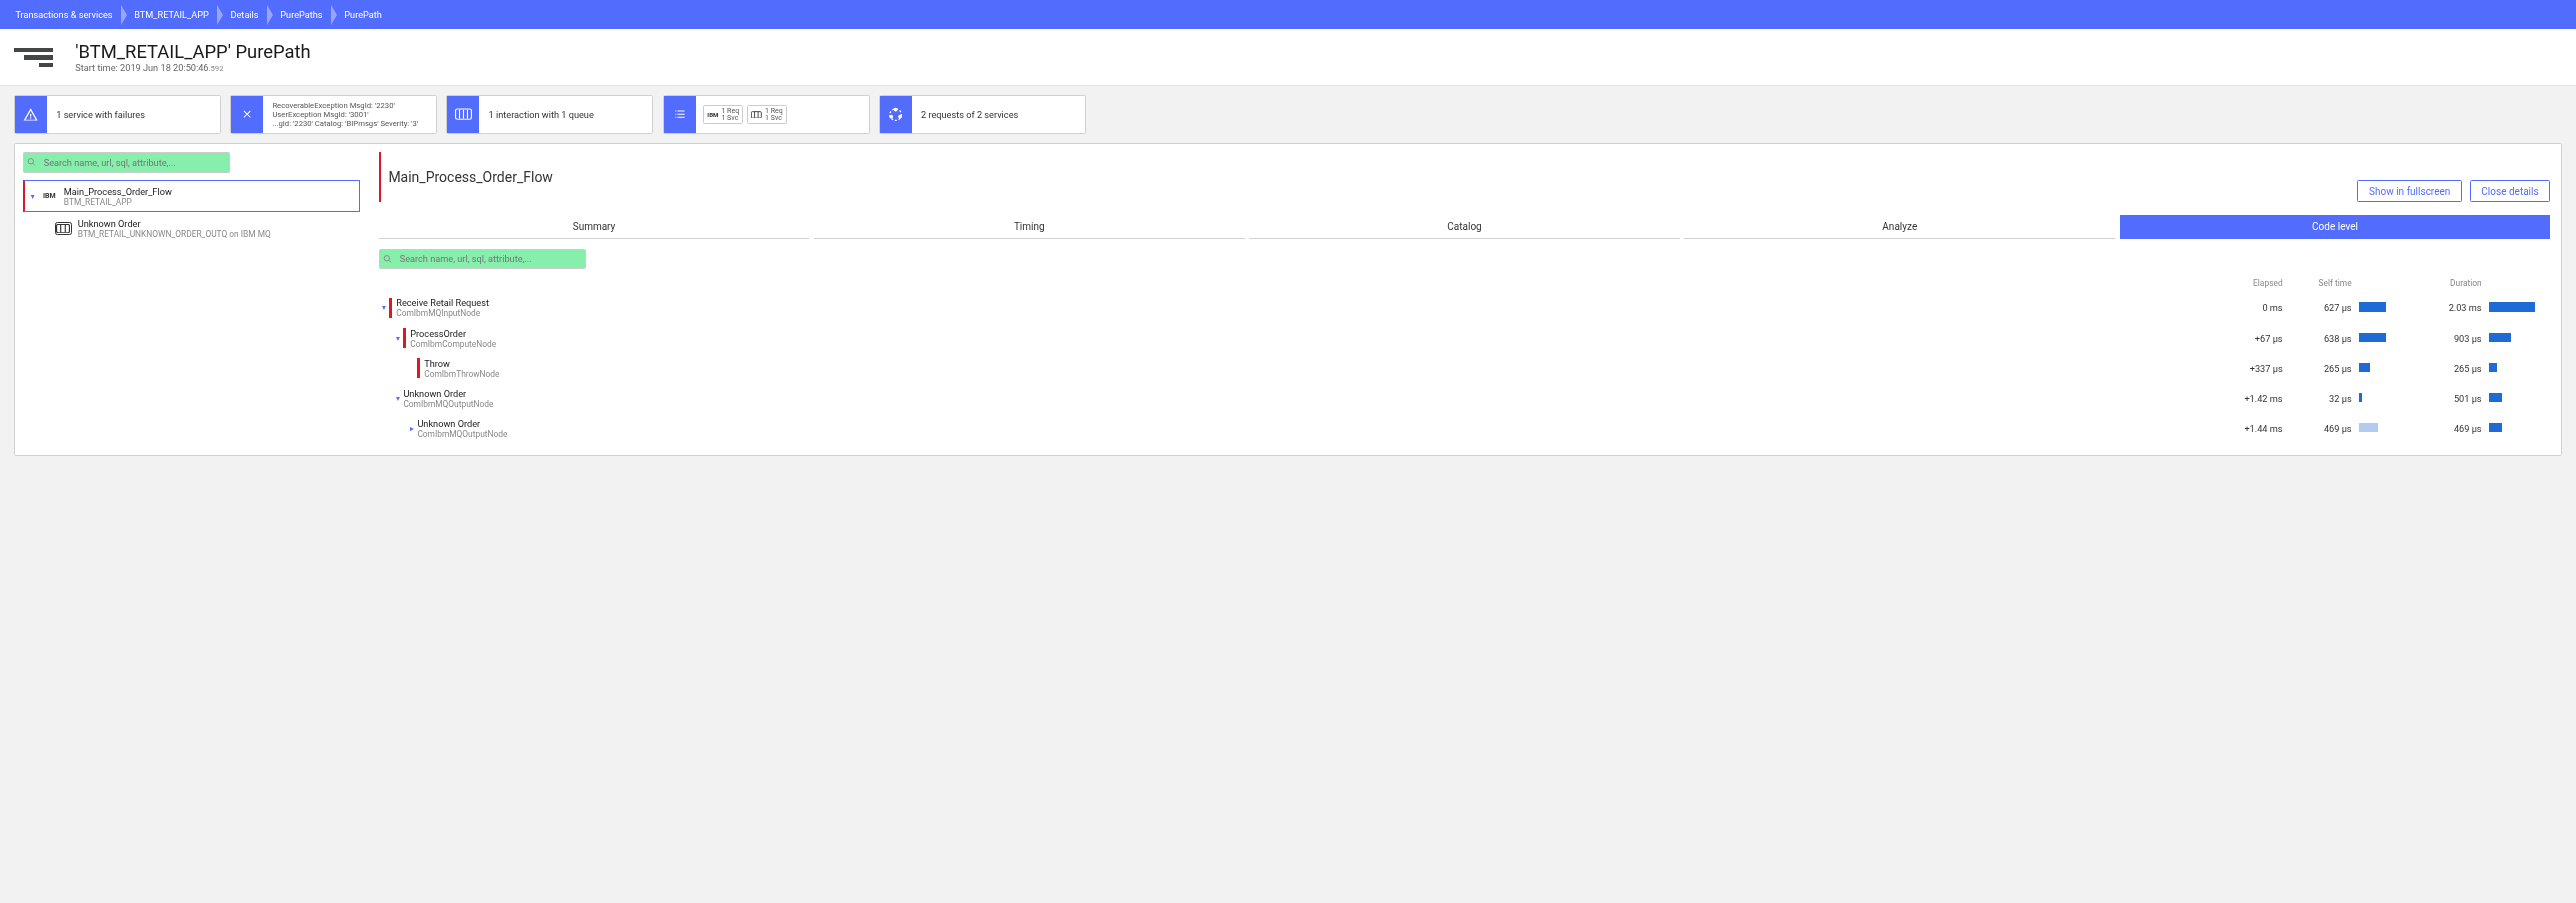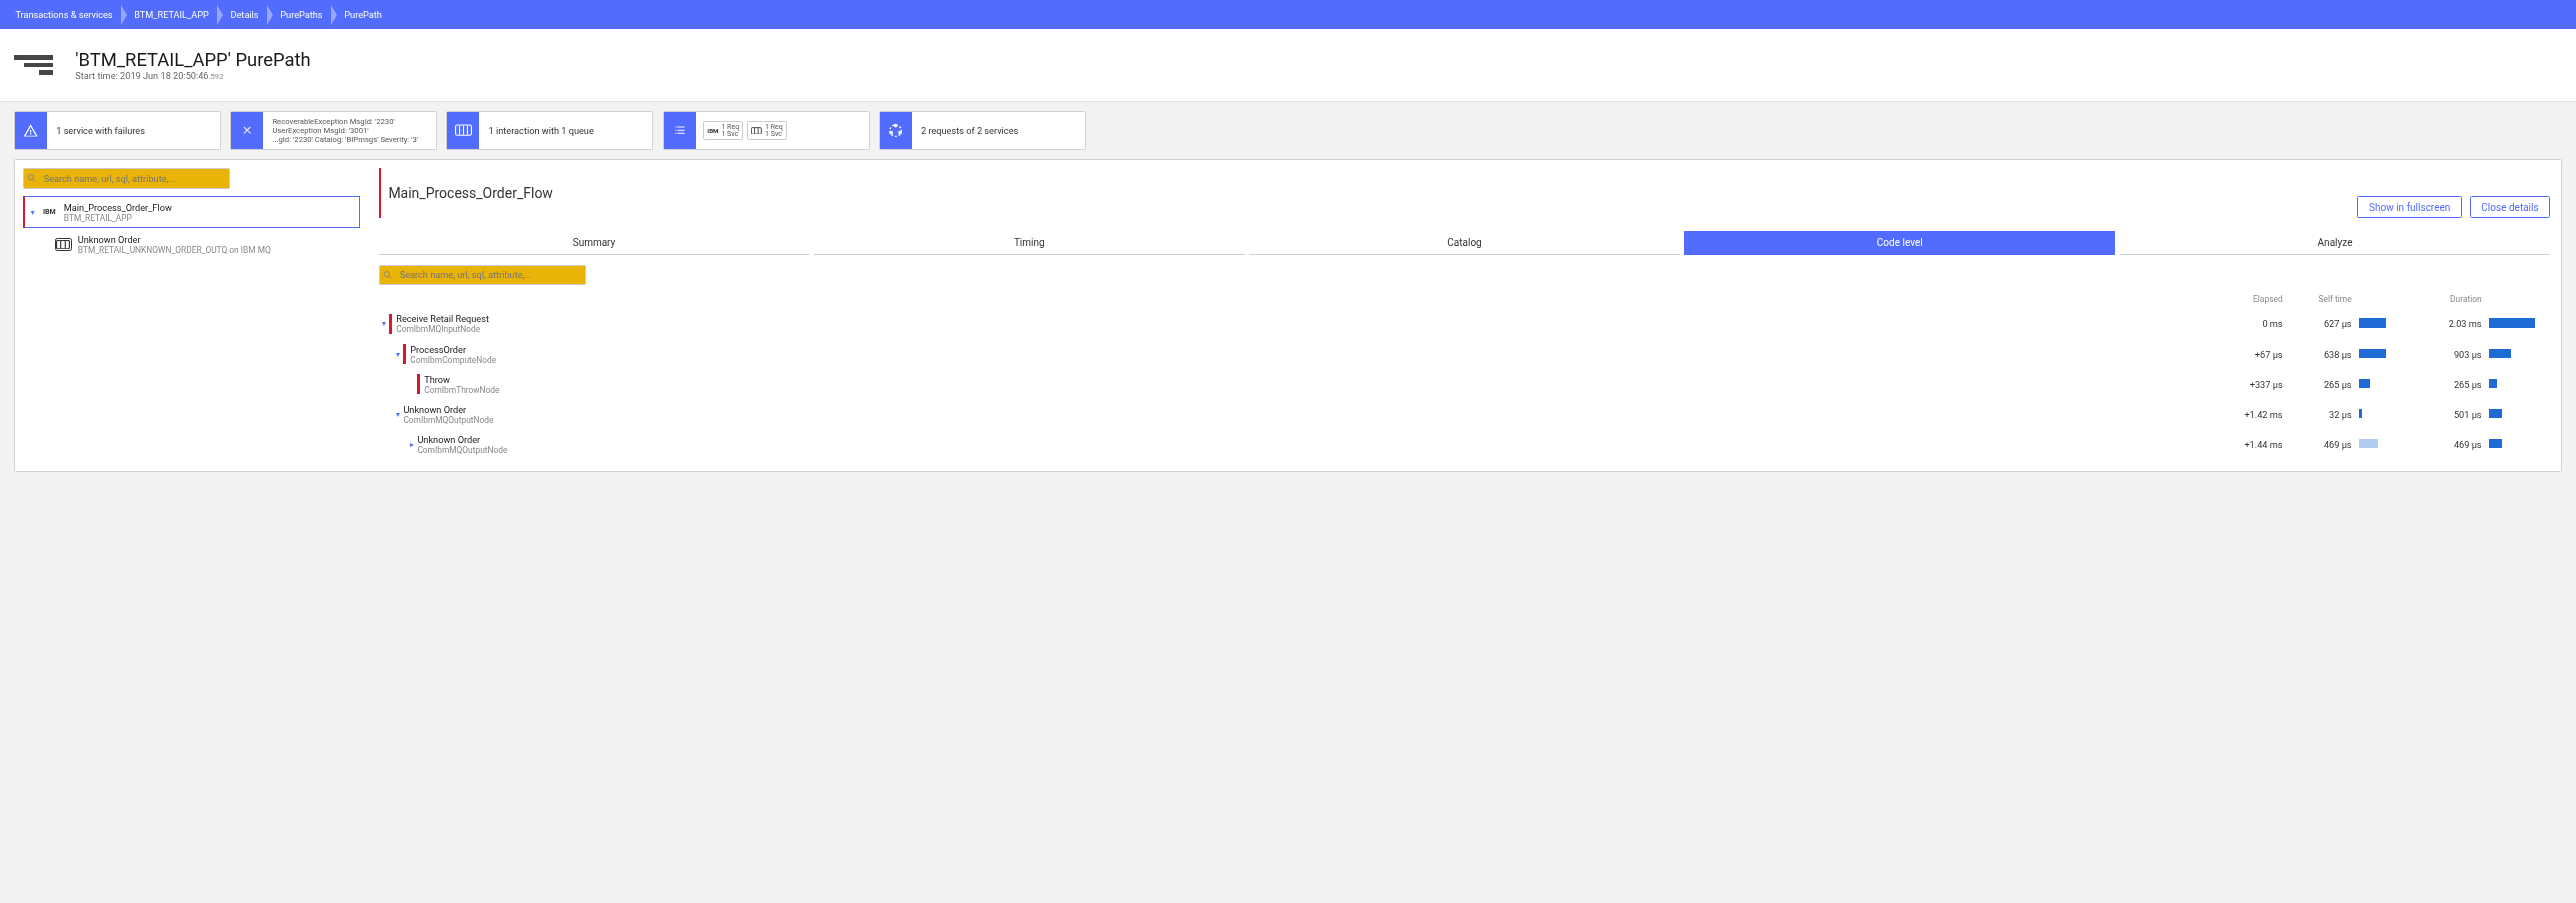--- a/index.html
+++ b/index.html
@@ -3,21 +3,21 @@
 <meta charset="utf-8">
 <style>
 * { margin: 0; padding: 0; box-sizing: border-box; font-family: -apple-system, BlinkMacSystemFont, "Segoe UI", Roboto, sans-serif; }
 body { background: #f2f2f2; color: #333; font-size: 10px; }
 
 .breadcrumb { background: #526cfe; color: #fff; display: flex; align-items: center; height: 29px; padding-left: 7.7px; }
 .breadcrumb-item { position: relative; padding: 0 14px 0 7.7px; height: 20px; display: flex; align-items: center; font-size: 9.2px; cursor: pointer; }
 .breadcrumb-item::after { content: ''; position: absolute; right: 0; top: 0; width: 0; height: 0; border-top: 10px solid transparent; border-bottom: 10px solid transparent; border-left: 6.1px solid #fff; opacity: 0.4; }
 .breadcrumb-item:last-child::after { display: none; }
 
-.title-bar { background: #fff; padding: 20px 14px; display: flex; align-items: center; gap: 12.3px; border-bottom: 0.8px solid #e0e0e0; }
+.title-bar { background: #fff; padding: 12px 14px; display: flex; align-items: flex-end; gap: 12.3px; border-bottom: 0.8px solid #e0e0e0; }
 .title-icon { width: 49px; height: 31px; display: flex; flex-direction: column; justify-content: center; gap: 3.1px; }
 .title-icon span { height: 4.6px; background: #454646; }
 .title-icon span:nth-child(1){ width: 80%; }
 .title-icon span:nth-child(2){ width: 60%; margin-left: 20%; }
 .title-icon span:nth-child(3){ width: 30%; margin-left: 50%; }
 .title-text h1 { font-size: 18.4px; font-weight: 400; color: #1a1a1a; }
 .title-text .sub { font-size: 9.2px; color: #666; }
 .title-text .sub .ms { font-size: 7.7px; color: #888; }
 
 .cards-row { display: flex; gap: 9.2px; padding: 9.2px 14px; }
@@ -26,21 +26,21 @@
 .card-body { padding: 4.6px 9.2px; display: flex; flex-direction: column; justify-content: center; font-size: 9.2px; }
 .card-body .small { font-size: 7.7px; color: #555; line-height: 1.2; }
 .svc-badges { display: flex; gap: 4px; align-items: center; padding: 0 7.7px; }
 .svc-badge { border: 0.8px solid #ccc; border-radius: 1.5px; padding: 1.5px 3.1px; display: flex; align-items: center; gap: 3.1px; font-size: 7px; line-height: 1; color: #555; }
 .svc-badge .bicon { font-size: 8.4px; color: #333; }
 .svc-badge .col { display: flex; flex-direction: column; }
 
 .main-panel { background: #fff; margin: 0 14px 14px 14px; border: 0.8px solid #d0d0d0; border-radius: 1.5px; display: flex; padding-top: 7.7px; }
 .left-col { width: 353px; padding: 0 7.7px; border-right: 0; }
 .search-wrap { position: relative; margin-bottom: 7.7px; width: 207px; }
-.search-input { width: 100%; padding: 3.8px 6.1px 3.8px 20px; border: 0.8px solid #ccc; border-radius: 1.5px; font-size: 9.2px; background: #eab308; }
+.search-input { width: 100%; padding: 3.8px 6.1px 3.8px 20px; border: 0.8px solid #ccc; border-radius: 1.5px; font-size: 9.2px; background: #86efac; }
 .search-icon { position: absolute; left: 4.6px; top: 50%; transform: translateY(-50%); color: #888; font-size: 9.2px; }
 
 .tree-item { padding: 4.6px 6.1px; display: flex; align-items: center; gap: 6.1px; cursor: pointer; border: 0.8px solid transparent; }
 .tree-item.selected { border: 0.8px solid #526cfe; border-left: 2.3px solid #dc172a; }
 .tree-item .chev { color: #526cfe; font-size: 7.7px; }
 .tree-item .ticon { font-size: 8.4px; color: #333; min-width: 17px; text-align: center; }
 .tree-item .queue-icon { display: inline-flex; align-items: center; justify-content: center; width: 17px; height: 12.3px; border: 1.2px solid #333; border-radius: 2.3px; font-size: 6.1px; letter-spacing: -0.8px; }
 .tree-item .tlabel { font-size: 9.2px; color: #1a1a1a; }
 .tree-item .tsub { font-size: 8.4px; color: #888; }
 .tree-item.child { padding-left: 31px; }
@@ -231,22 +231,22 @@
       <div class="detail-actions">
         <button class="btn-outline">Show in fullscreen</button>
         <button class="btn-outline">Close details</button>
       </div>
     </div>
 
     <div class="tabs">
       <div class="tab">Summary</div>
       <div class="tab">Timing</div>
       <div class="tab">Catalog</div>
+      <div class="tab">Analyze</div>
       <div class="tab active">Code level</div>
-      <div class="tab">Analyze</div>
     </div>
 
     <div class="search-wrap2 search-wrap">
       <span class="search-icon">
         <svg width="9.2" height="9.2" viewBox="0 0 24 24" fill="none" stroke="#888" stroke-width="2.5">
             <circle cx="10" cy="10" r="7"></circle>
             <line x1="21" y1="21" x2="15" y2="15"></line>
           </svg>
       </span>
       <input class="search-input" placeholder="Search name, url, sql, attribute,..." style="">

